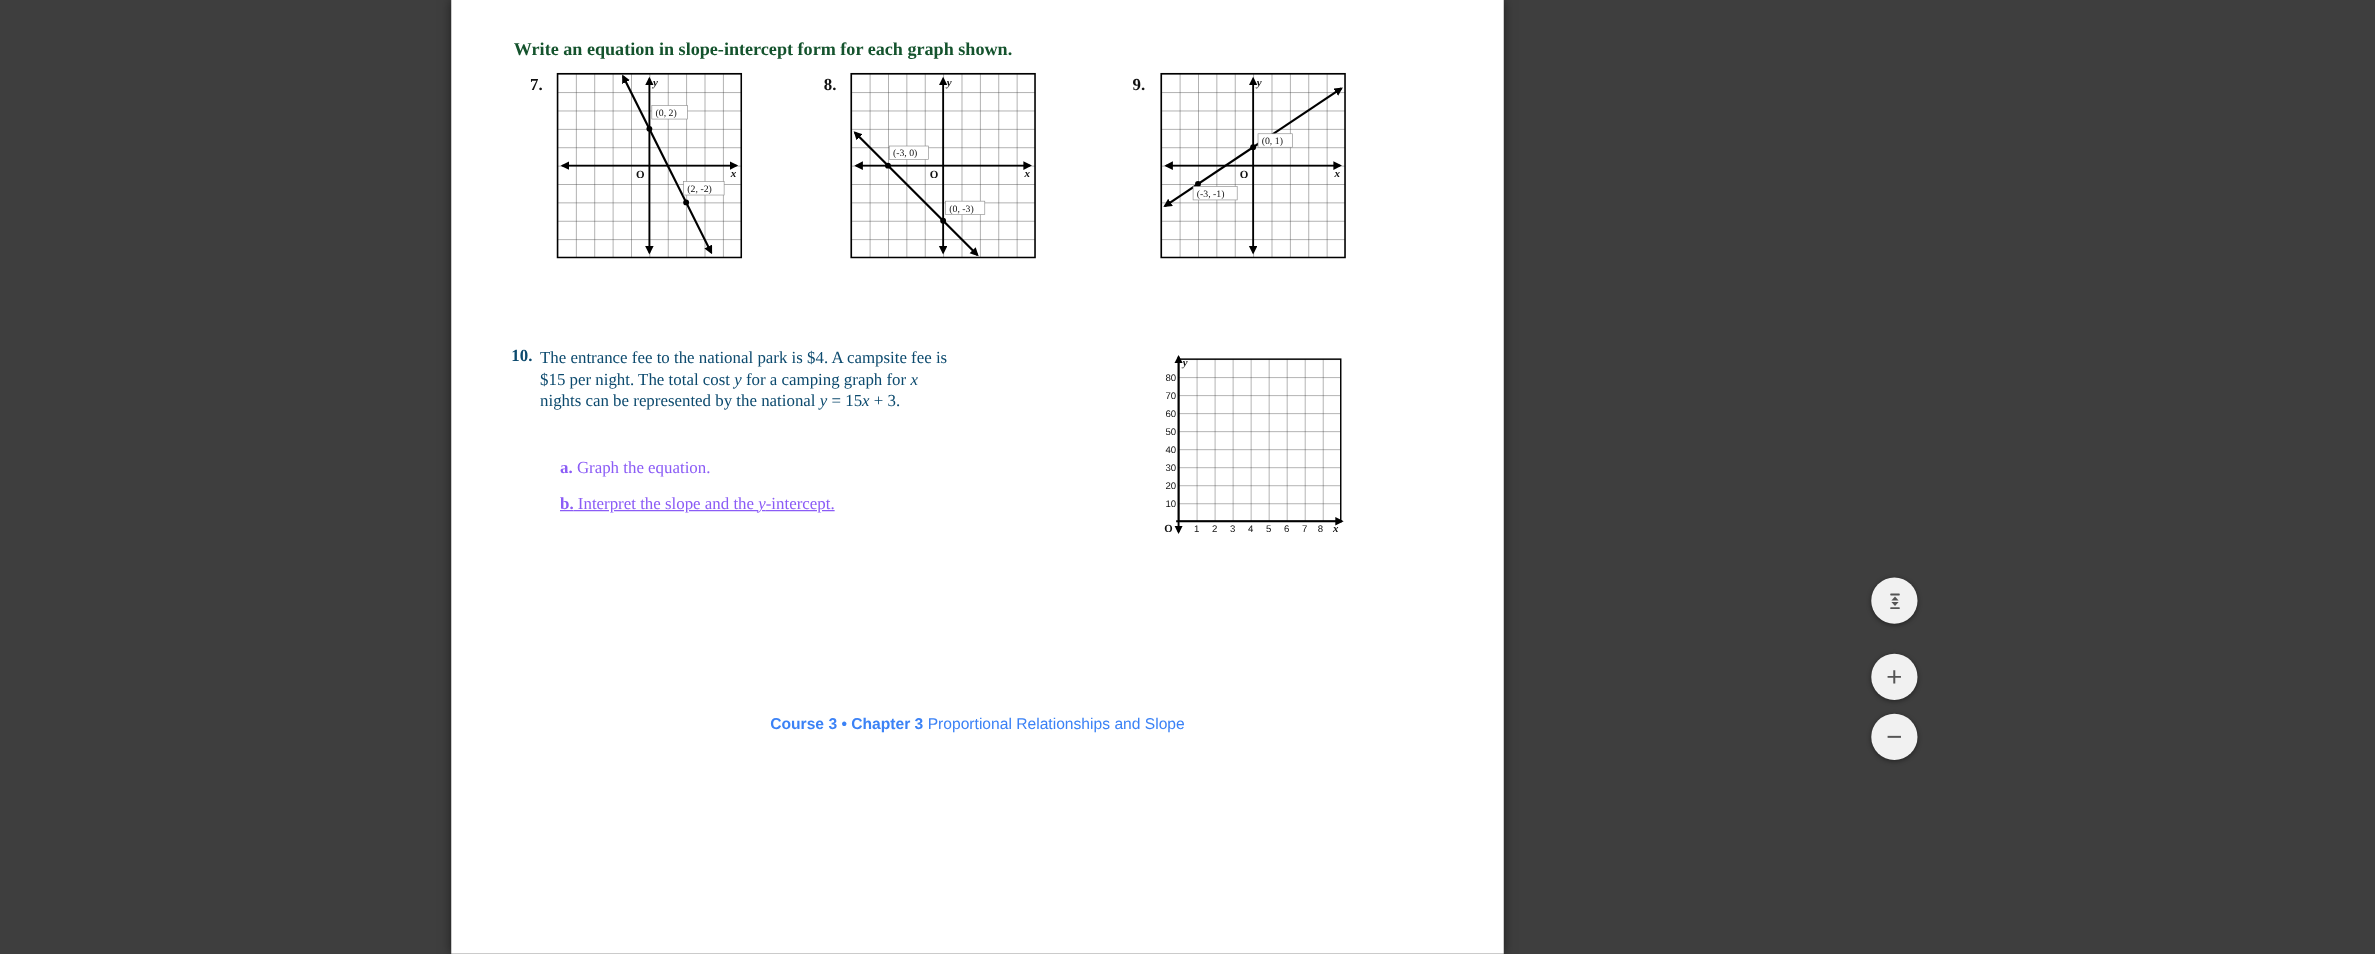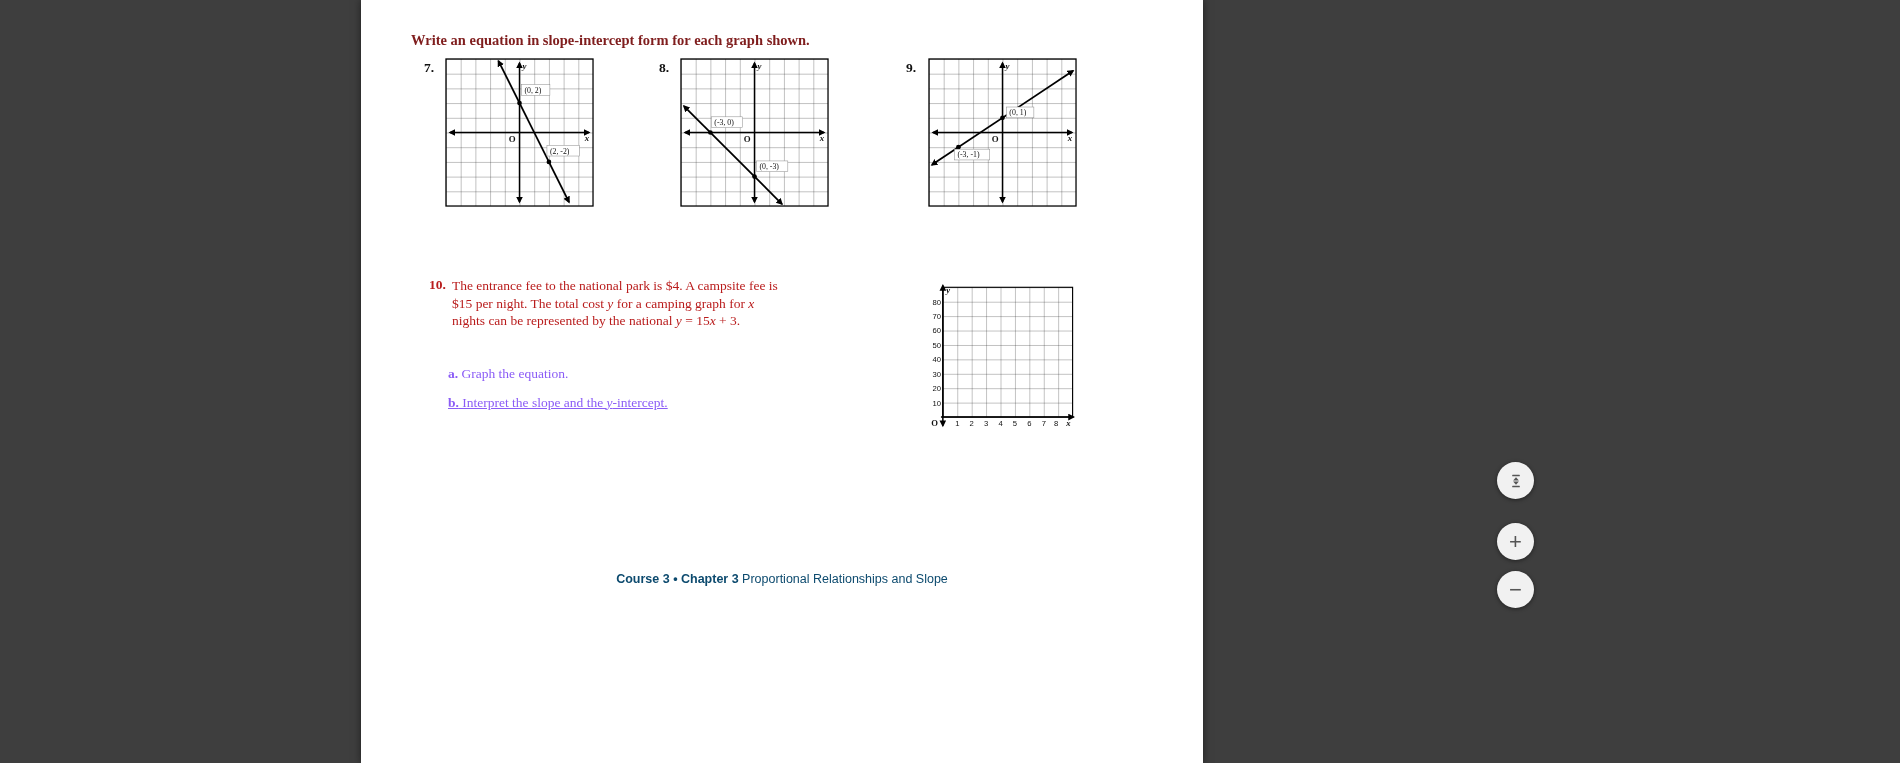--- a/index.html
+++ b/index.html
@@ -1,31 +1,31 @@
 <!DOCTYPE html>
 <html><head>
 <meta charset="utf-8">
 <style>
   html,body{margin:0;padding:0;width:1900px;height:763px;overflow:hidden;
     background:#3e3e3e;font-family:"Liberation Serif",serif;}
   .page{position:absolute;left:361px;top:0;width:842px;height:763px;background:#ffffff;
     box-shadow:0 0 8px rgba(0,0,0,.5);}
-  .heading{position:absolute;left:50px;top:32px;font-size:14.5px;font-weight:bold;color:#7f1d1d;}
+  .heading{position:absolute;left:50px;top:32px;font-size:14.5px;font-weight:bold;color:#14532d;}
   .prob-num{position:absolute;font-size:13.5px;font-weight:bold;color:#111;}
   .graph{position:absolute;}
-  .p10{position:absolute;left:68px;top:277px;width:356px;color:#b91c1c;}
+  .p10{position:absolute;left:48px;top:277px;width:356px;color:#0c4a6e;}
   .p10-row{display:flex;}
   .p10-num{width:23px;font-weight:bold;font-size:13.5px;flex:none;}
   .p10-text{width:332px;font-size:13.5px;line-height:17.5px;}
   .p10-text .it{font-style:italic;}
   .subpart{position:absolute;font-size:13.5px;color:#8b5cf6;}
   .subpart b{font-weight:bold;}
   .subpart .it{font-style:italic;}
   .footer{position:absolute;left:0;top:572px;width:100%;text-align:center;
-    font-family:"Liberation Sans",sans-serif;font-size:12.5px;color:#0c4a6e;}
+    font-family:"Liberation Sans",sans-serif;font-size:12.5px;color:#3b82f6;}
   .footer .f-bold{font-weight:bold;}
   .viewer-controls button{position:absolute;left:1497px;width:37px;height:37px;border:none;
     border-radius:50%;background:#f1f1f1;box-shadow:0 1px 4px rgba(0,0,0,.45);
     display:flex;align-items:center;justify-content:center;cursor:pointer;padding:0;}
   .viewer-controls button span{font-family:"Liberation Sans",sans-serif;font-size:22px;
     color:#555;line-height:1;}
   #btn-fit{top:462px;}
   #btn-zoom-in{top:523px;}
   #btn-zoom-out{top:571px;}
   svg text{fill:#111;}

